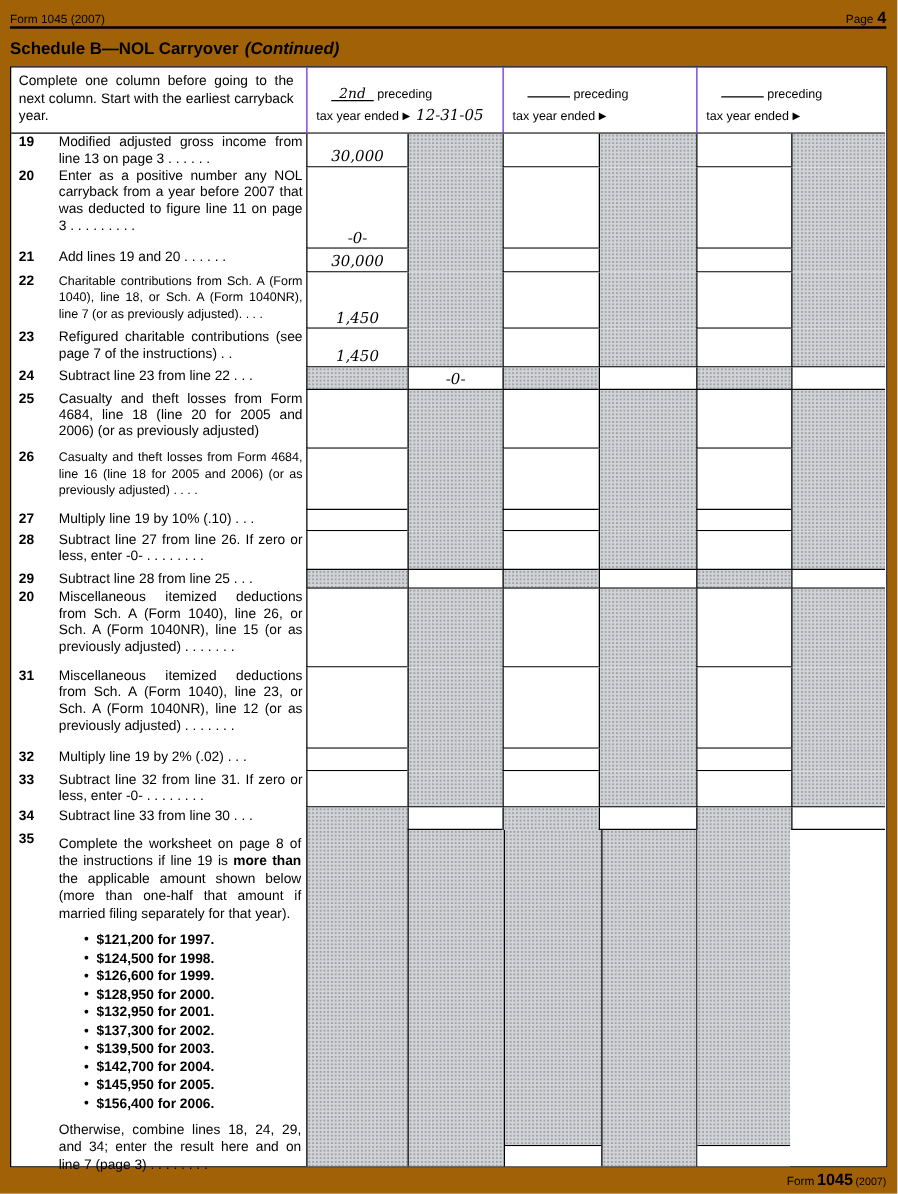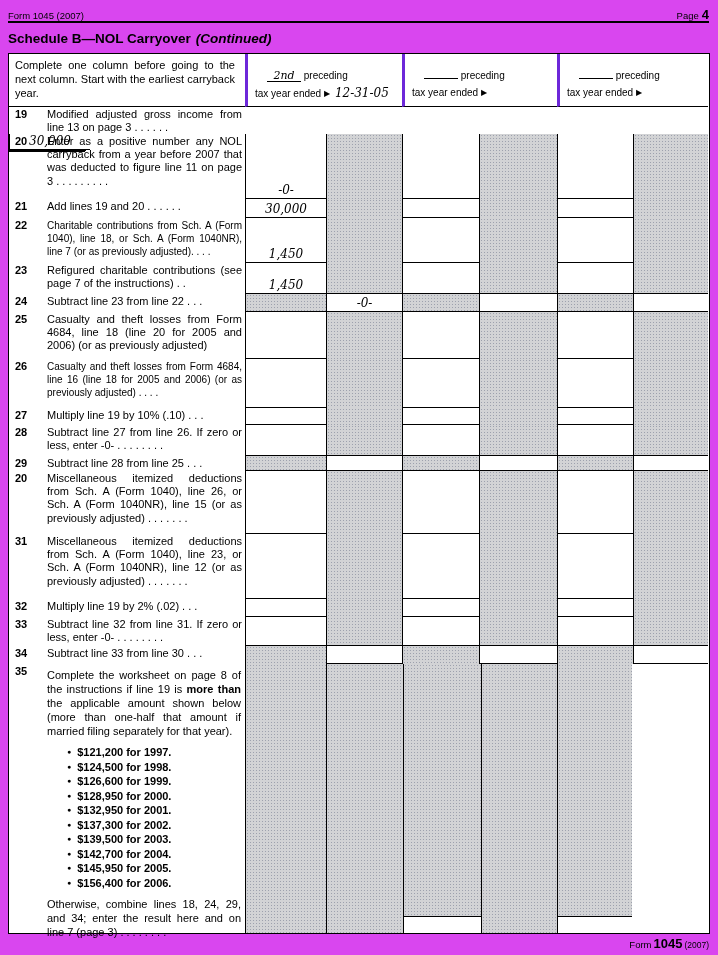--- a/index.html
+++ b/index.html
@@ -1,16 +1,16 @@
 <!DOCTYPE html>
 <html><head>
 <meta charset="utf-8">
 <style>
   html,body{margin:0;padding:0;background:#e9e9e9;}
-  .page{position:relative;width:718px;height:955px;background:#d946ef;
+  .page{position:relative;width:718px;height:955px;background:#a16207;
         font-family:"Liberation Sans",sans-serif;color:#000;overflow:hidden;}
 
   
   .topbar{position:absolute;left:8px;top:5px;width:701px;display:flex;
           justify-content:space-between;align-items:baseline;}
   .form-id{font-size:9.5px;}
   .page-label{font-size:9.5px;}
   .page-num{font-size:13px;font-weight:bold;margin-left:3px;}
   .toprule{position:absolute;left:8px;top:21px;width:701px;height:2px;background:#000;}
   .title{position:absolute;left:8px;top:31px;font-size:13.5px;font-weight:bold;text-align:center;}
@@ -32,21 +32,21 @@
   .gray{background-color:#d2d3d5;
         background-image:radial-gradient(#9da1ad 0.9px,rgba(0,0,0,0) 0.9px);
         background-size:3px 3px;}
   .hand{font-family:"DejaVu Serif",serif;font-style:italic;font-size:12px;}
   .val{padding-bottom:1px;}
 
   
   .header-row > div{border-bottom:1px solid #000;box-sizing:border-box;}
   .desc-head{width:236px;flex:none;font-size:11px;line-height:13.8px;
              padding:5px 10px 0 6px;text-align:justify;}
-  .ghead{flex:none;border-left:3px solid #6d28d9;font-size:10px;padding:16px 0 0 7px;}
+  .ghead{flex:none;border-left:1px solid #6d28d9;font-size:10px;padding:16px 0 0 7px;}
   .ghead .line1{margin-left:12px;margin-bottom:4px;}
   .ordinal{display:inline-block;min-width:34px;border-bottom:1px solid #000;
            text-align:center;font-size:11px;line-height:10px;}
   .arrow{font-size:8px;position:relative;top:-1px;}
   .tyv{margin-left:2px;}
 
   
   .desc35{height:269px;}
   .txt35{flex:1;padding-right:4px;}
   .para{font-size:11px;line-height:14px;text-align:justify;padding-top:3px;}
@@ -118,21 +118,21 @@
         </div>
         <div class="line2">
           <span>tax year ended</span>
           <span class="arrow">▶</span>
           <span class="hand tyv"></span>
         </div>
       </div>
     </div>
 
     <div>
-        <div class="row" style="height: 27px; flex-direction: column;">
+        <div class="row" style="height: 27px;">
           <div class="desc">
             <span class="num">19</span>
             <span class="txt">Modified adjusted gross income from line 13 on page 3 .  .  .  .  .  .</span>
           </div>
           <div class="cell white bb" style="width: 81px;">
             <span class="hand val">30,000</span>
           </div>
           <div class="cell gray" style="width: 76px;"></div>
           <div class="cell white bb" style="width: 77px;"></div>
           <div class="cell gray" style="width: 78px;"></div>

